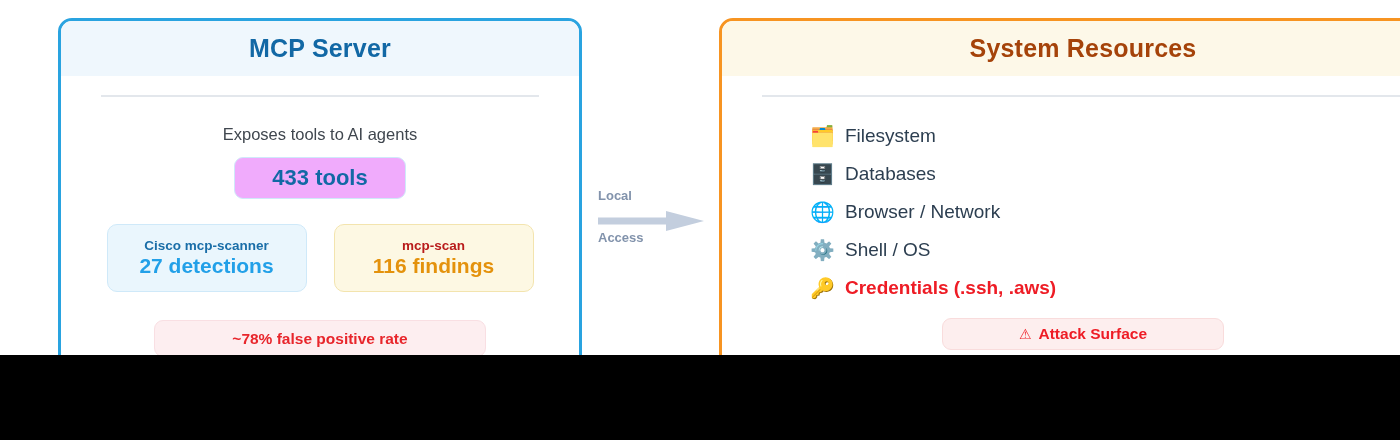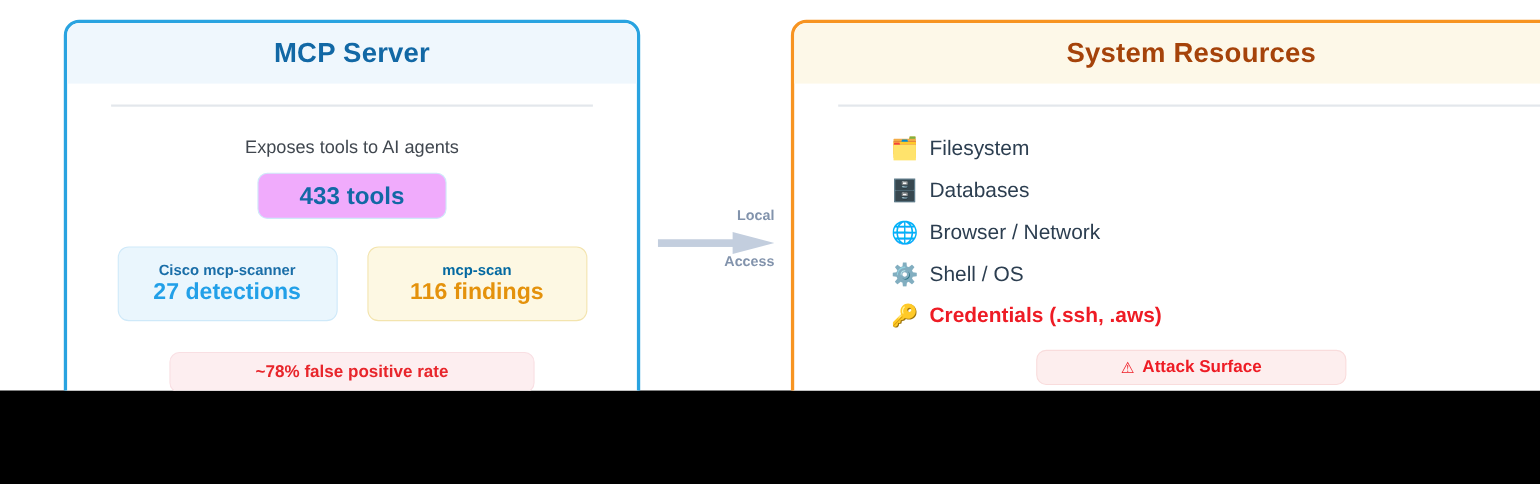--- a/index.html
+++ b/index.html
@@ -140,21 +140,21 @@
   .card-name {
     font-size: 13.5px;
     font-weight: bold;
   }
   .card-value {
     font-size: 21px;
     font-weight: bold;
   }
   .card-cisco .card-name { color: #1a6ea8; }
   .card-cisco .card-value { color: #22a0e8; }
-  .card-mcpscan .card-name { color: #0369a1; }
+  .card-mcpscan .card-name { color: #b91c1c; }
   .card-mcpscan .card-value { color: #e4920c; }
 
   .fp-row {
     display: flex;
     justify-content: center;
     margin-top: 28px;
   }
   .pill-fp {
     box-sizing: border-box;
     width: 332px;
@@ -226,21 +226,21 @@
     position: absolute;
     left: 598px;
     top: 188px;
     width: 106px;
     height: 64px;
   }
   .conn-label {
     position: absolute;
     left: 0;
     width: 106px;
-    text-align: right;
+    text-align: left;
     color: #8293ac;
     font-size: 13px;
     font-weight: bold;
   }
   .conn-label-top { top: 0px; }
   .conn-label-bottom { top: 42px; }
   .conn-arrow {
     position: absolute;
     left: 0;
     top: 22px;

